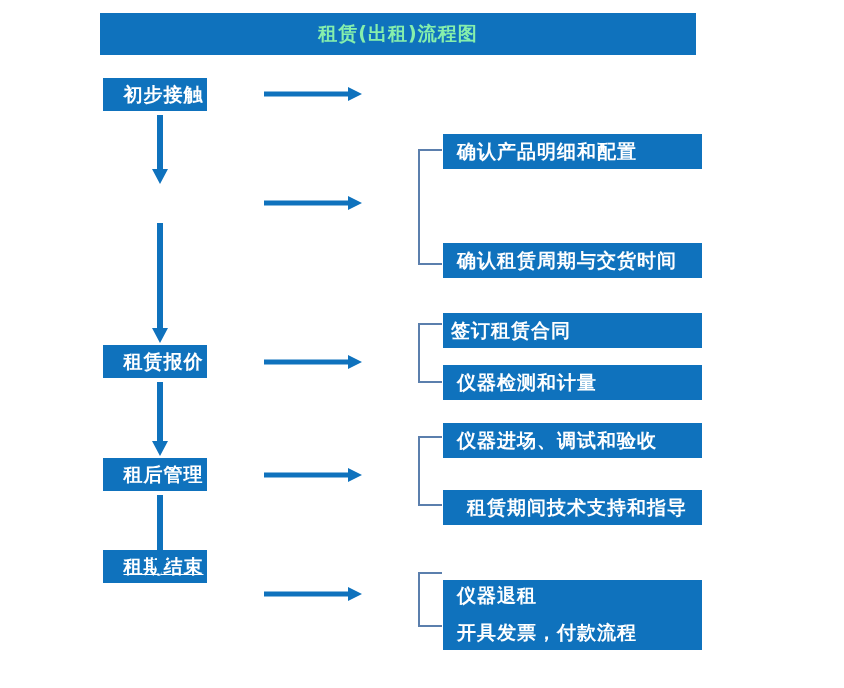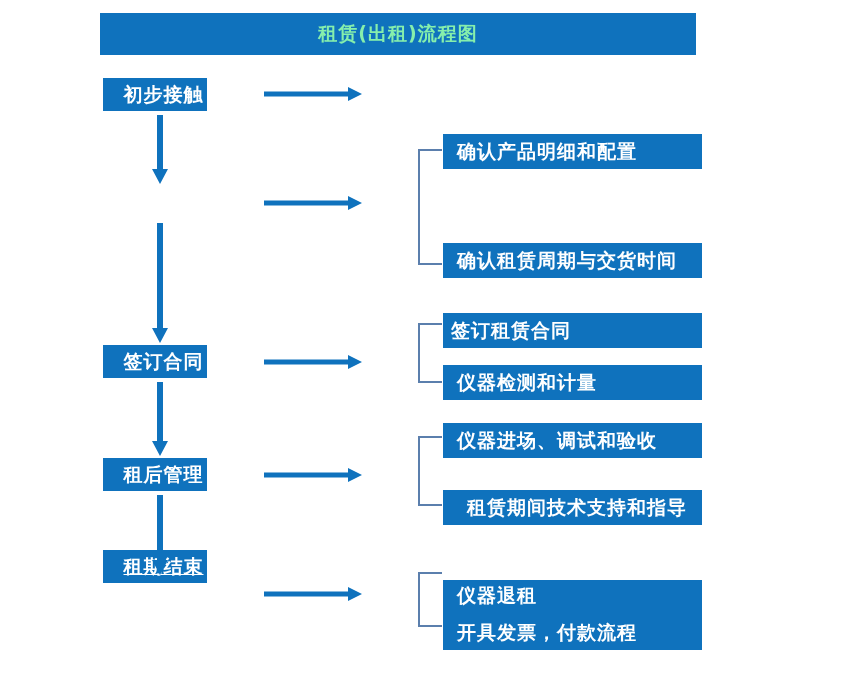--- a/index.html
+++ b/index.html
@@ -50,21 +50,21 @@
   .bracket{position:absolute;}
 </style>
 </head>
 <body>
 
 <div id="canvas">
 
   <div class="title-bar">租赁(出租)流程图</div>
 
   <div class="box left-box" style="top:78px;">初步接触</div>
-  <div class="box left-box" style="top:345px;">签订合同</div>
+  <div class="box left-box" style="top:345px;">租赁报价</div>
   <div class="box left-box" style="top:458px;">租后管理</div>
   <div class="box left-box" style="top:550px;text-decoration:underline;">租期结束</div>
 
   <div class="box right-box" style="top:134px;">确认产品明细和配置</div>
   <div class="box right-box" style="top:243px;">确认租赁周期与交货时间</div>
   <div class="box right-box" style="top:313px;padding-left:8px;">签订租赁合同</div>
   <div class="box right-box" style="top:365px;">仪器检测和计量</div>
   <div class="box right-box" style="top:423px;">仪器进场、调试和验收</div>
   <div class="box right-box" style="top:490px;padding-left:24px;">租赁期间技术支持和指导</div>
   <div class="box right-box" style="top:580px;font-family:Liberation Mono, monospace;">仪器退租</div>

